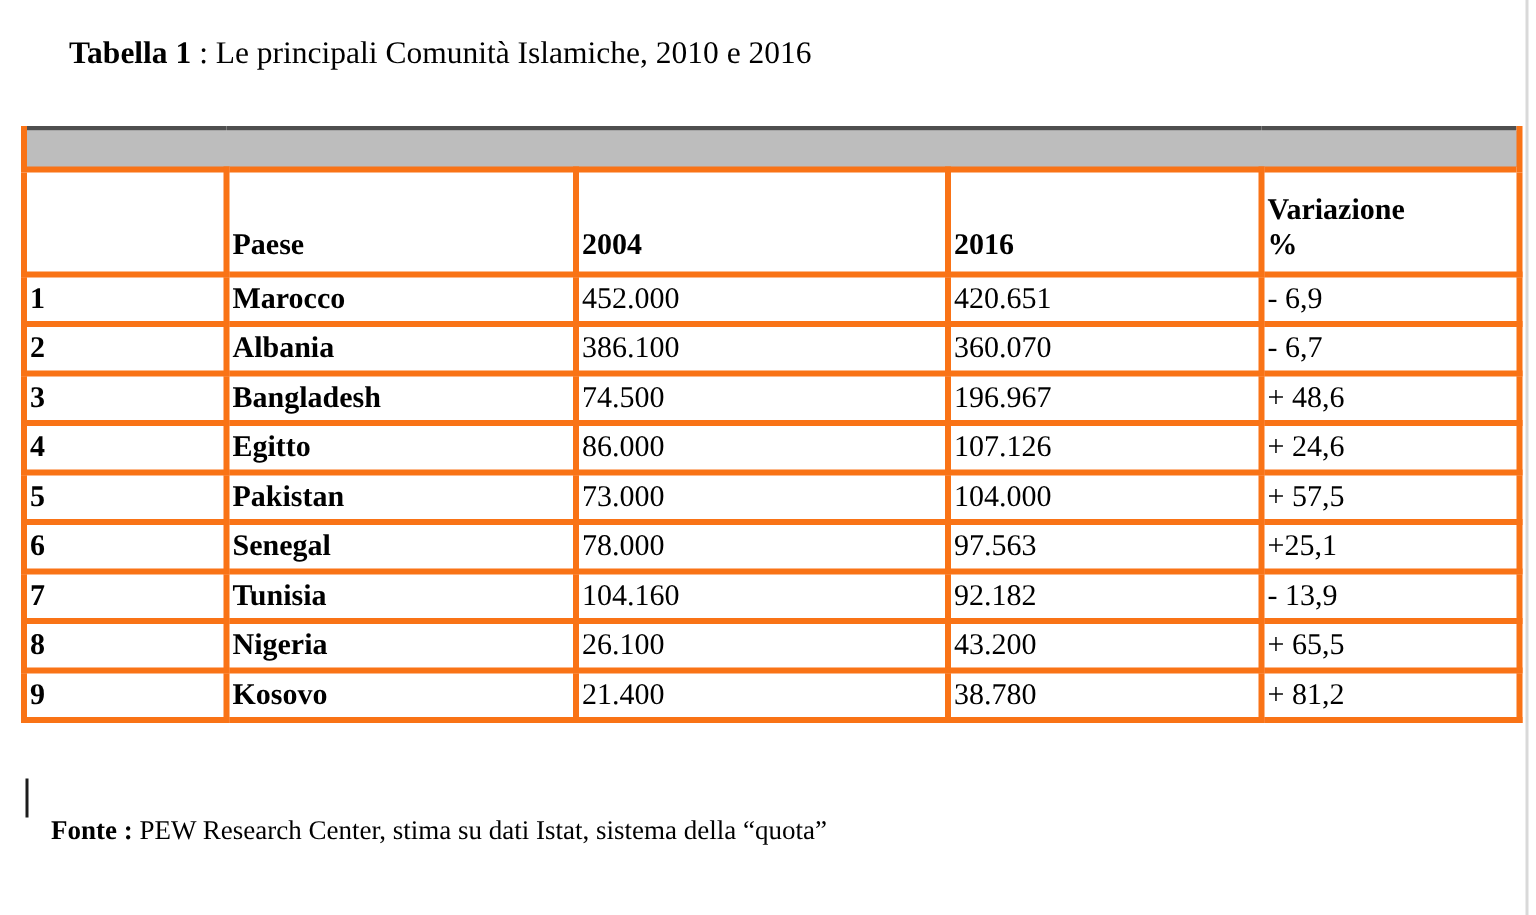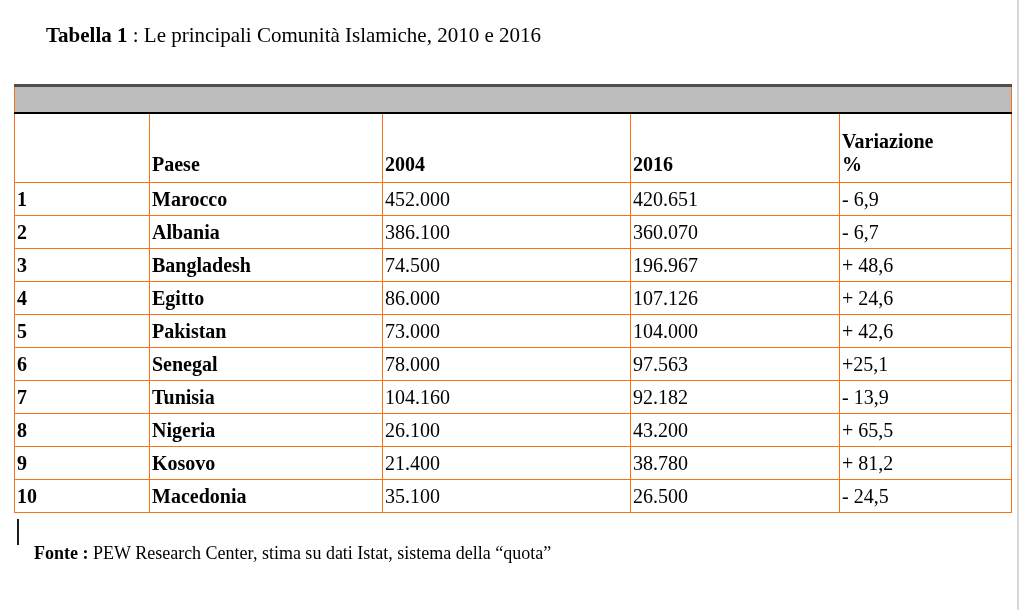--- a/index.html
+++ b/index.html
@@ -30,21 +30,21 @@
     position: absolute;
     left: 14px;
     top: 84px;
     width: 997px;
     border-collapse: collapse;
     table-layout: fixed;
     font-size: 20px;
   }
   table.main-table td,
   table.main-table th {
-    border: 1px solid #f97316;
+    border: 4px solid #f97316;
     padding: 0 6px 0 2px;
     text-align: left;
     overflow: hidden;
   }
   tr.band-row td {
     height: 27px;
     background: #bdbdbd;
     border-top: 3px solid #4f4f4f;
     border-bottom: 2px solid #000000;
     padding: 0;
@@ -141,21 +141,21 @@
       <td class="country-cell">Egitto</td>
       <td>86.000</td>
       <td>107.126</td>
       <td>+ 24,6</td>
     </tr>
     <tr class="data-row">
       <td class="rank-cell">5</td>
       <td class="country-cell">Pakistan</td>
       <td>73.000</td>
       <td>104.000</td>
-      <td>+ 42,6</td>
+      <td>+ 57,5</td>
     </tr>
     <tr class="data-row">
       <td class="rank-cell">6</td>
       <td class="country-cell">Senegal</td>
       <td>78.000</td>
       <td>97.563</td>
       <td>+25,1</td>
     </tr>
     <tr class="data-row">
       <td class="rank-cell">7</td>
@@ -171,27 +171,20 @@
       <td>43.200</td>
       <td>+ 65,5</td>
     </tr>
     <tr class="data-row">
       <td class="rank-cell">9</td>
       <td class="country-cell">Kosovo</td>
       <td>21.400</td>
       <td>38.780</td>
       <td>+ 81,2</td>
     </tr>
-    <tr class="data-row">
-      <td class="rank-cell">10</td>
-      <td class="country-cell">Macedonia</td>
-      <td>35.100</td>
-      <td>26.500</td>
-      <td>- 24,5</td>
-    </tr>
   </tbody>
 </table>
 
 <div class="stray-mark"></div>
 
 <div class="source-note"><span class="bold">Fonte :</span><span> PEW Research Center, stima su dati Istat, sistema della “quota”</span></div>
 
 <div class="page-edge"></div>
 
 </body></html>

